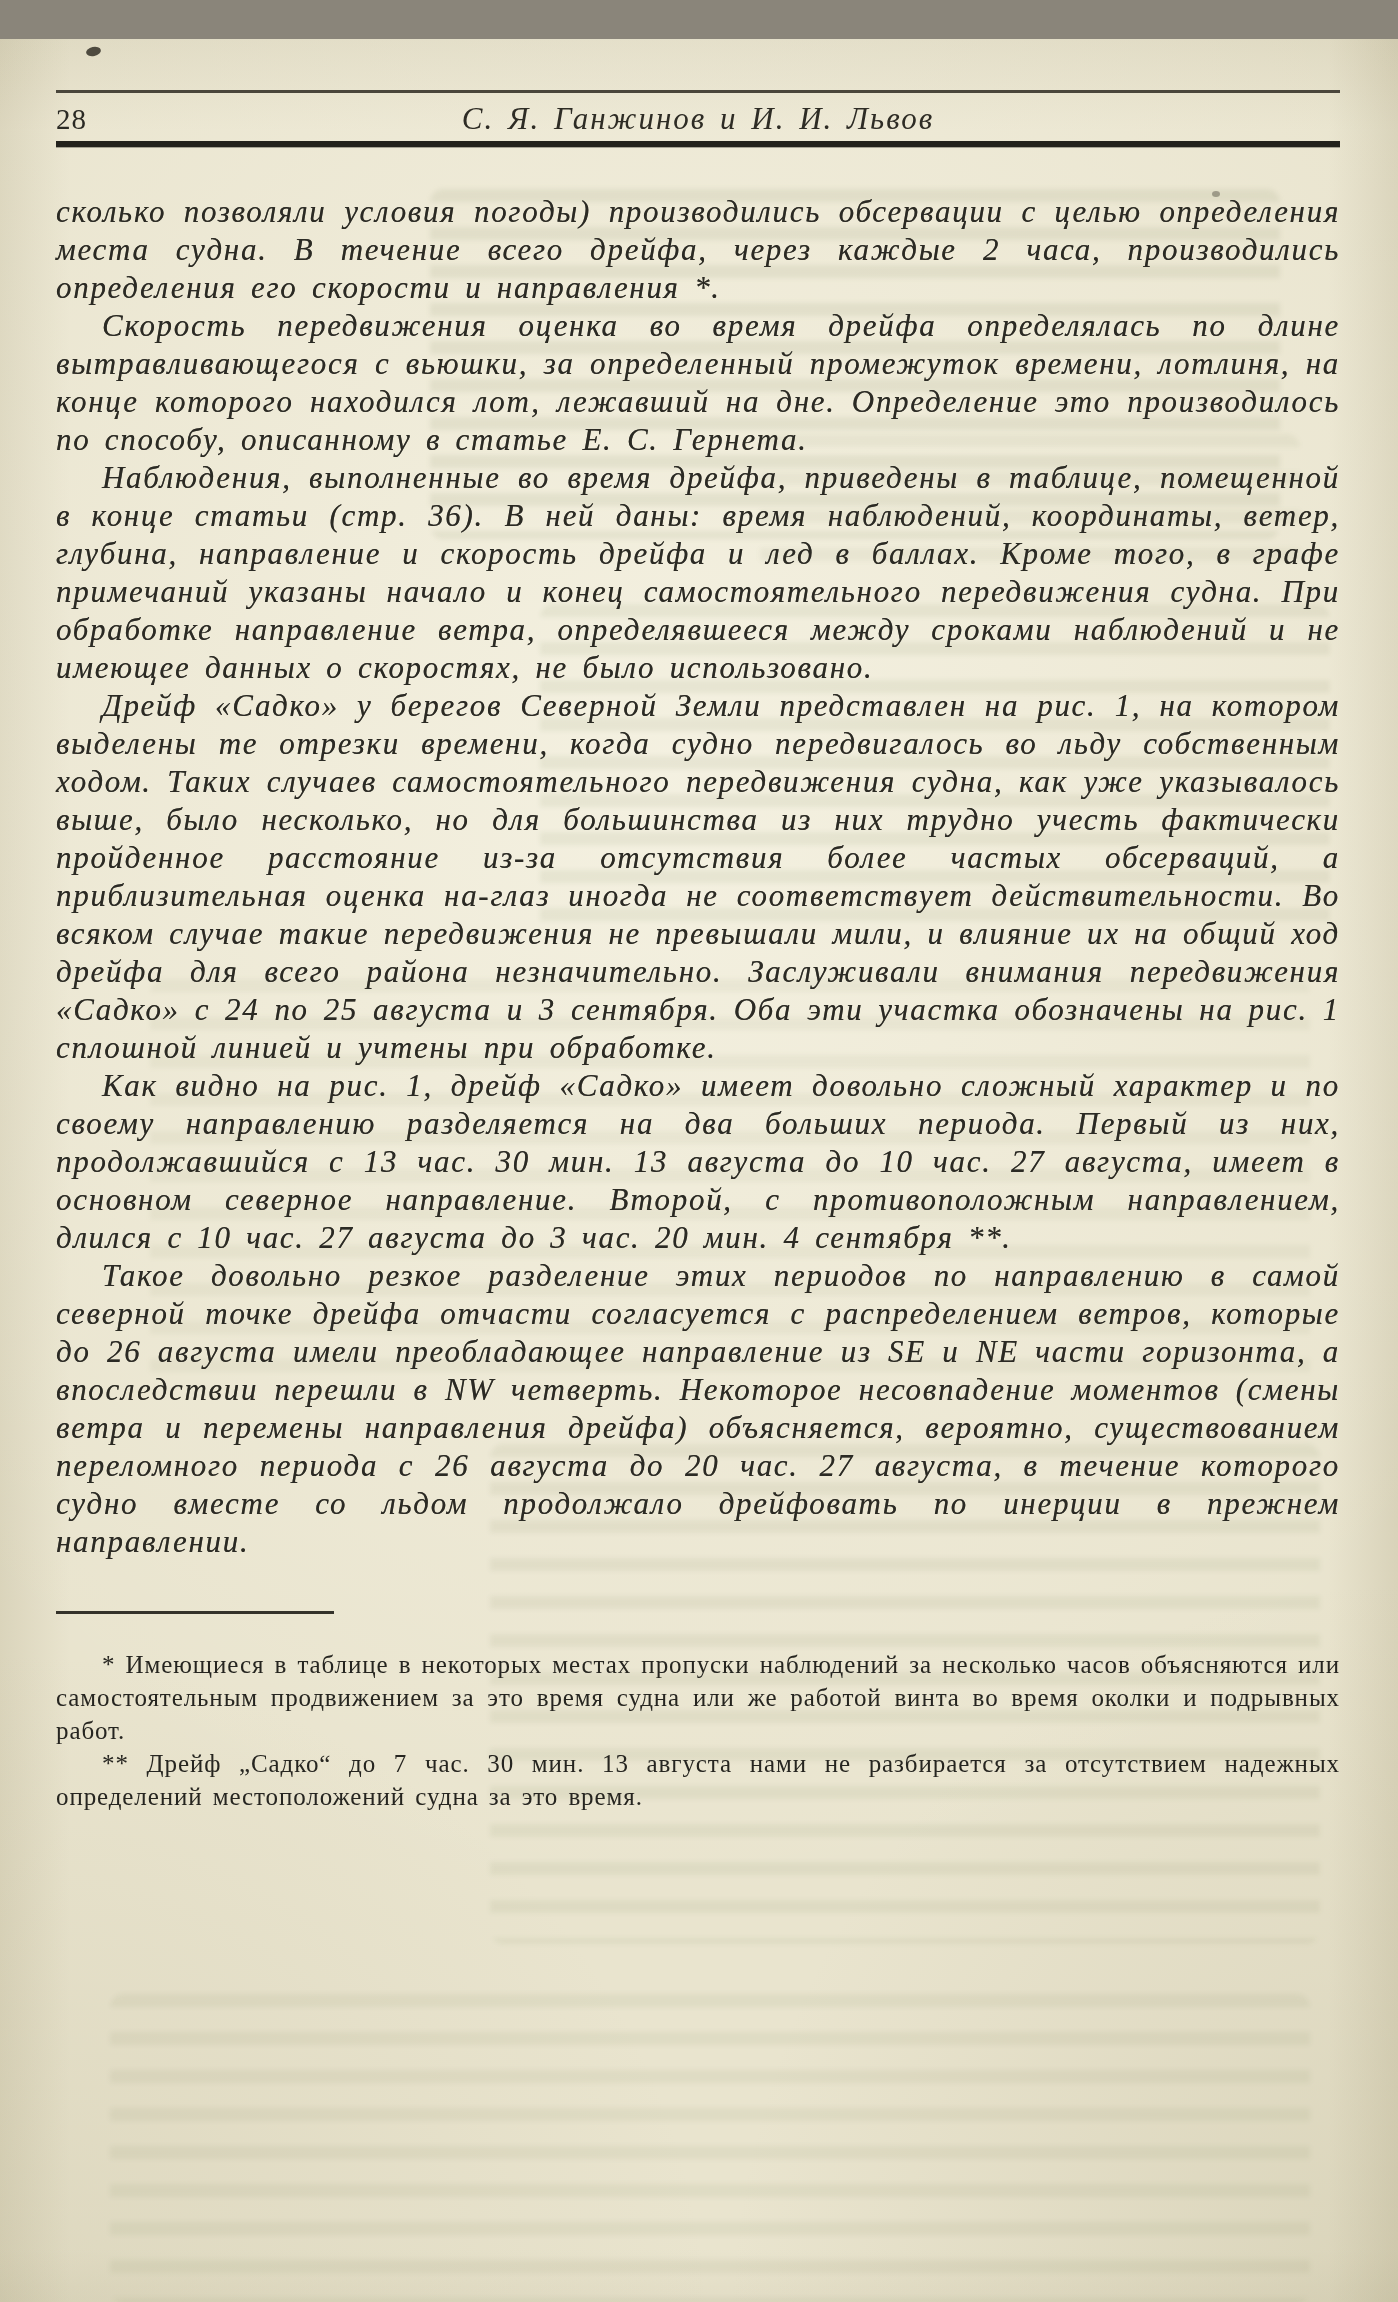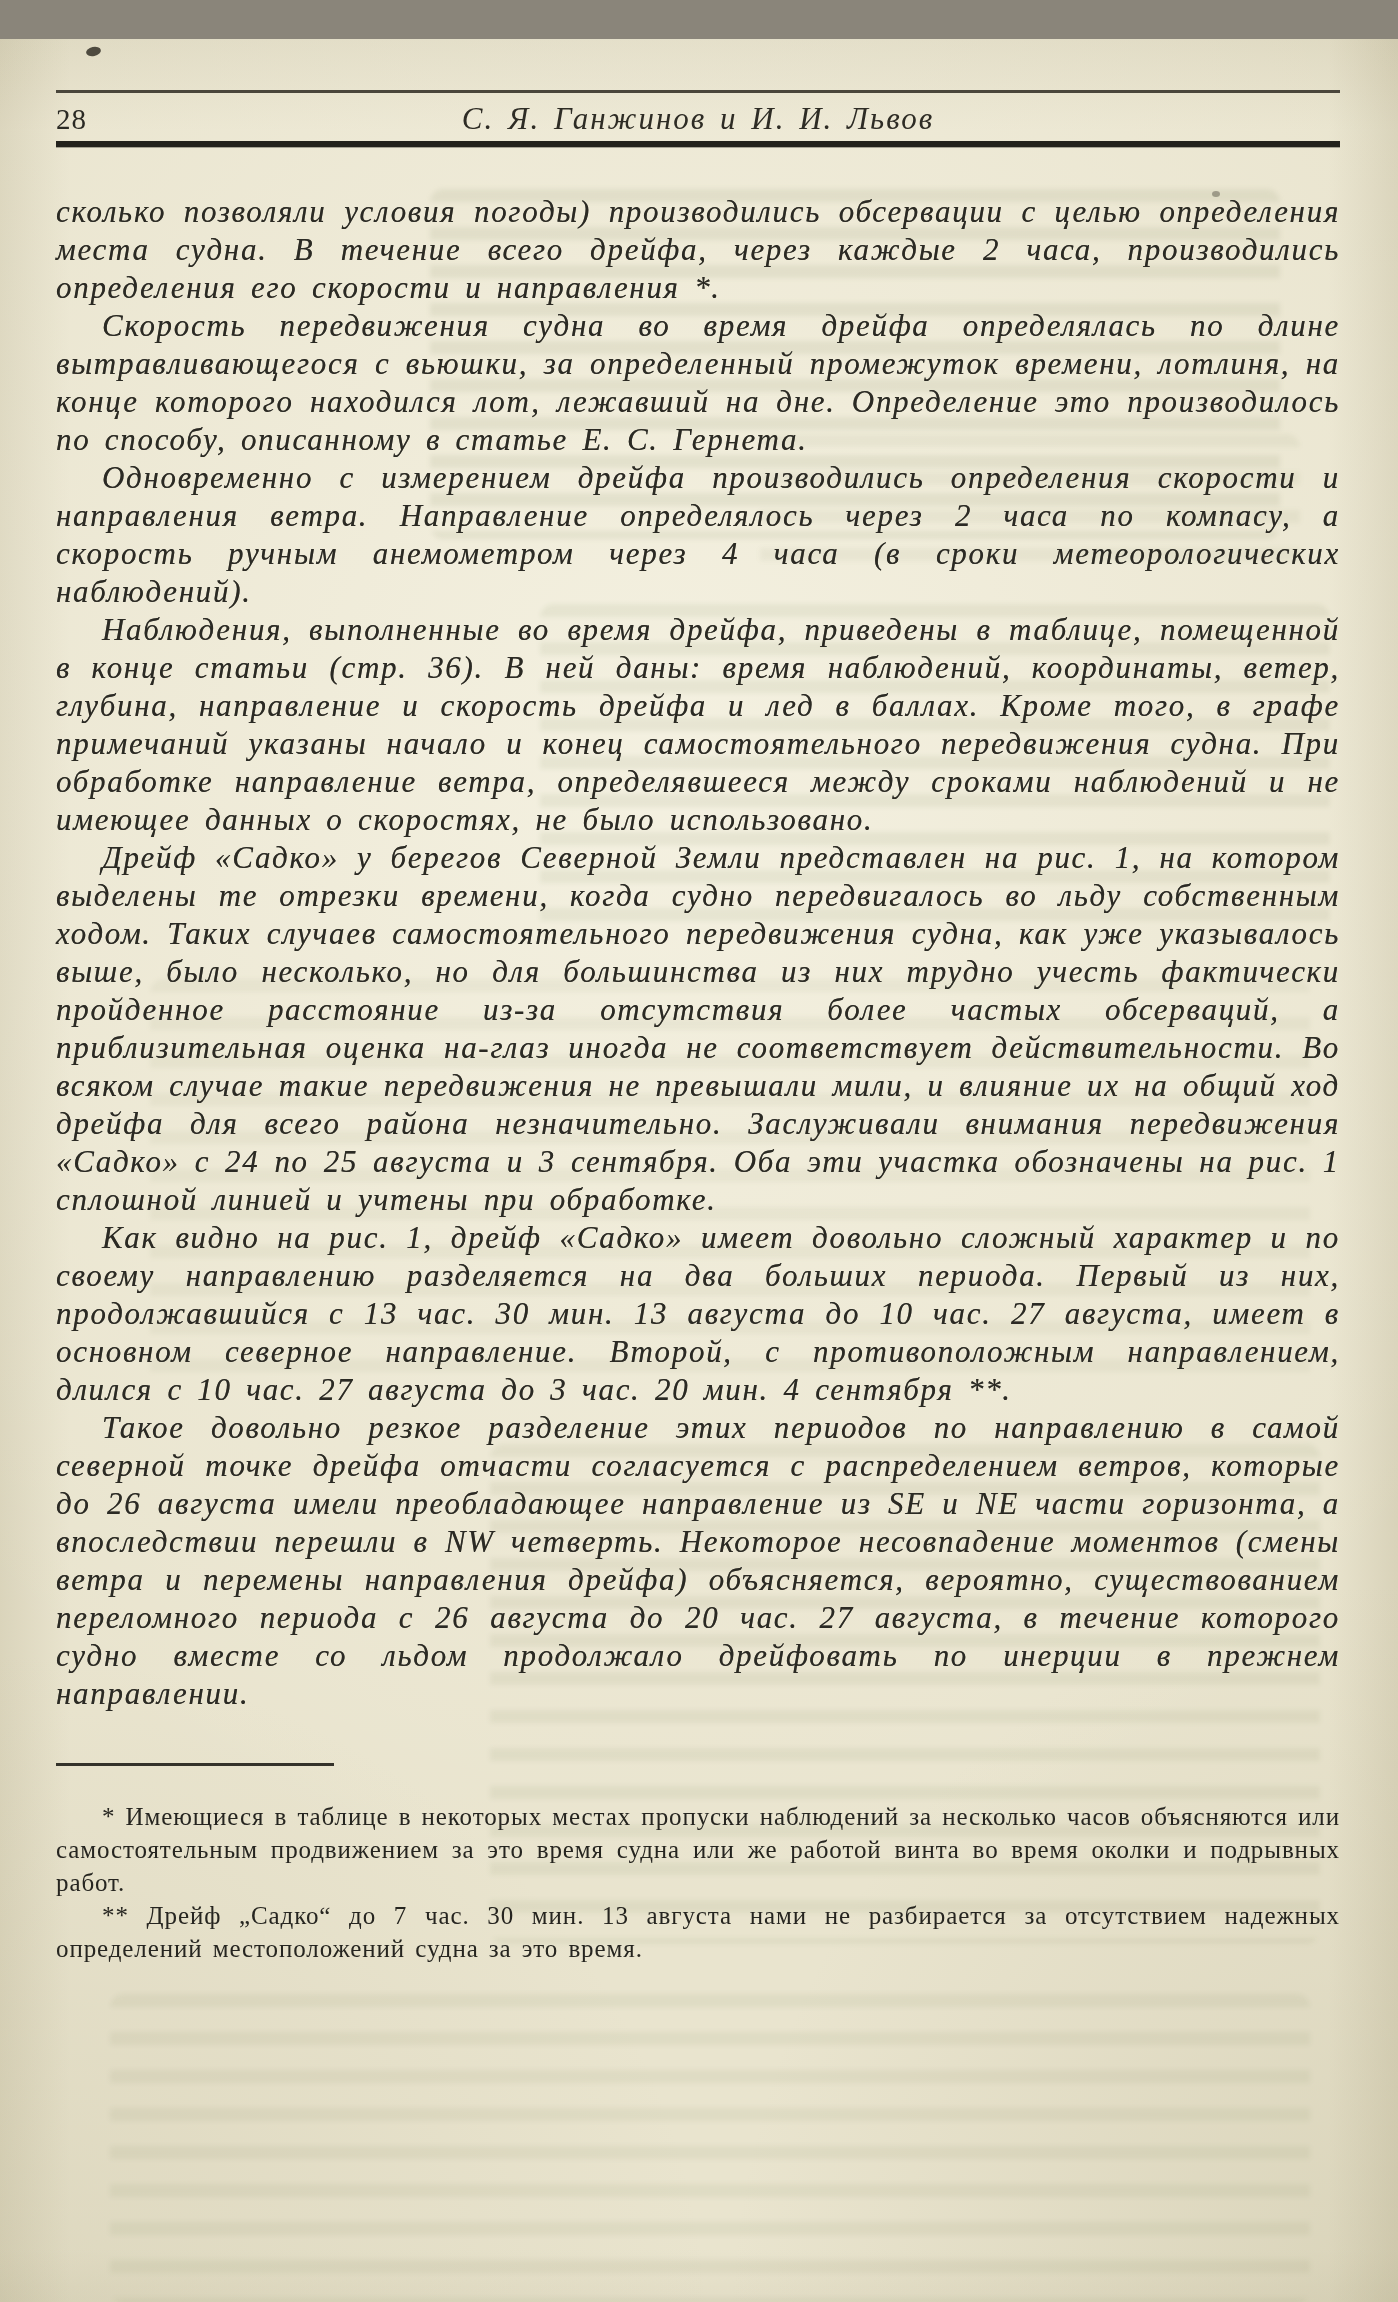--- a/index.html
+++ b/index.html
@@ -143,22 +143,21 @@
 
     <div class="header-row">
       <span class="page-number">28</span>
       <span class="running-head">С. Я. Ганжинов и И. И. Львов</span>
     </div>
 
     <div class="rule-thick"></div>
 
     <div class="body-text">
       <p class="continuation">сколько позволяли условия погоды) производились обсервации с целью определения места судна. В течение всего дрейфа, через каждые 2 часа, производились определения его скорости и направления *.</p>
-      <p>Скорость передвижения судна во время дрейфа определялась по длине вытравливающегося с вьюшки, за определенный промежуток времени, лотлиня, на конце которого находился лот, лежавший на дне. Определение это производилось по способу, описанному в статье Е. С. Гернета.</p>
-      <p>Одновременно с измерением дрейфа производились определения скорости и направления ветра. Направление определялось через 2 часа по компасу, а скорость ручным анемометром через 4 часа (в сроки метеорологических наблюдений).</p>
+      <p>Скорость передвижения оценка во время дрейфа определялась по длине вытравливающегося с вьюшки, за определенный промежуток времени, лотлиня, на конце которого находился лот, лежавший на дне. Определение это производилось по способу, описанному в статье Е. С. Гернета.</p>
       <p>Наблюдения, выполненные во время дрейфа, приведены в таблице, помещенной в конце статьи (стр. 36). В ней даны: время наблюдений, координаты, ветер, глубина, направление и скорость дрейфа и лед в баллах. Кроме того, в графе примечаний указаны начало и конец самостоятельного передвижения судна. При обработке направление ветра, определявшееся между сроками наблюдений и не имеющее данных о скоростях, не было использовано.</p>
       <p>Дрейф «Садко» у берегов Северной Земли представлен на рис. 1, на котором выделены те отрезки времени, когда судно передвигалось во льду собственным ходом. Таких случаев самостоятельного передвижения судна, как уже указывалось выше, было несколько, но для большинства из них трудно учесть фактически пройденное расстояние из-за отсутствия более частых обсерваций, а приблизительная оценка на-глаз иногда не соответствует действительности. Во всяком случае такие передвижения не превышали мили, и влияние их на общий ход дрейфа для всего района незначительно. Заслуживали внимания передвижения «Садко» с 24 по 25 августа и 3 сентября. Оба эти участка обозначены на рис. 1 сплошной линией и учтены при обработке.</p>
       <p>Как видно на рис. 1, дрейф «Садко» имеет довольно сложный характер и по своему направлению разделяется на два больших периода. Первый из них, продолжавшийся с 13 час. 30 мин. 13 августа до 10 час. 27 августа, имеет в основном северное направление. Второй, с противоположным направлением, длился с 10 час. 27 августа до 3 час. 20 мин. 4 сентября **.</p>
       <p>Такое довольно резкое разделение этих периодов по направлению в самой северной точке дрейфа отчасти согласуется с распределением ветров, которые до 26 августа имели преобладающее направление из SE и NE части горизонта, а впоследствии перешли в NW четверть. Некоторое несовпадение моментов (смены ветра и перемены направления дрейфа) объясняется, вероятно, существованием переломного периода с 26 августа до 20 час. 27 августа, в течение которого судно вместе со льдом продолжало дрейфовать по инерции в прежнем направлении.</p>
     </div>
 
     <div class="footnote-rule"></div>
 
     <div class="footnotes">
       <p>* Имеющиеся в таблице в некоторых местах пропуски наблюдений за несколько часов объясняются или самостоятельным продвижением за это время судна или же работой винта во время околки и подрывных работ.</p>

